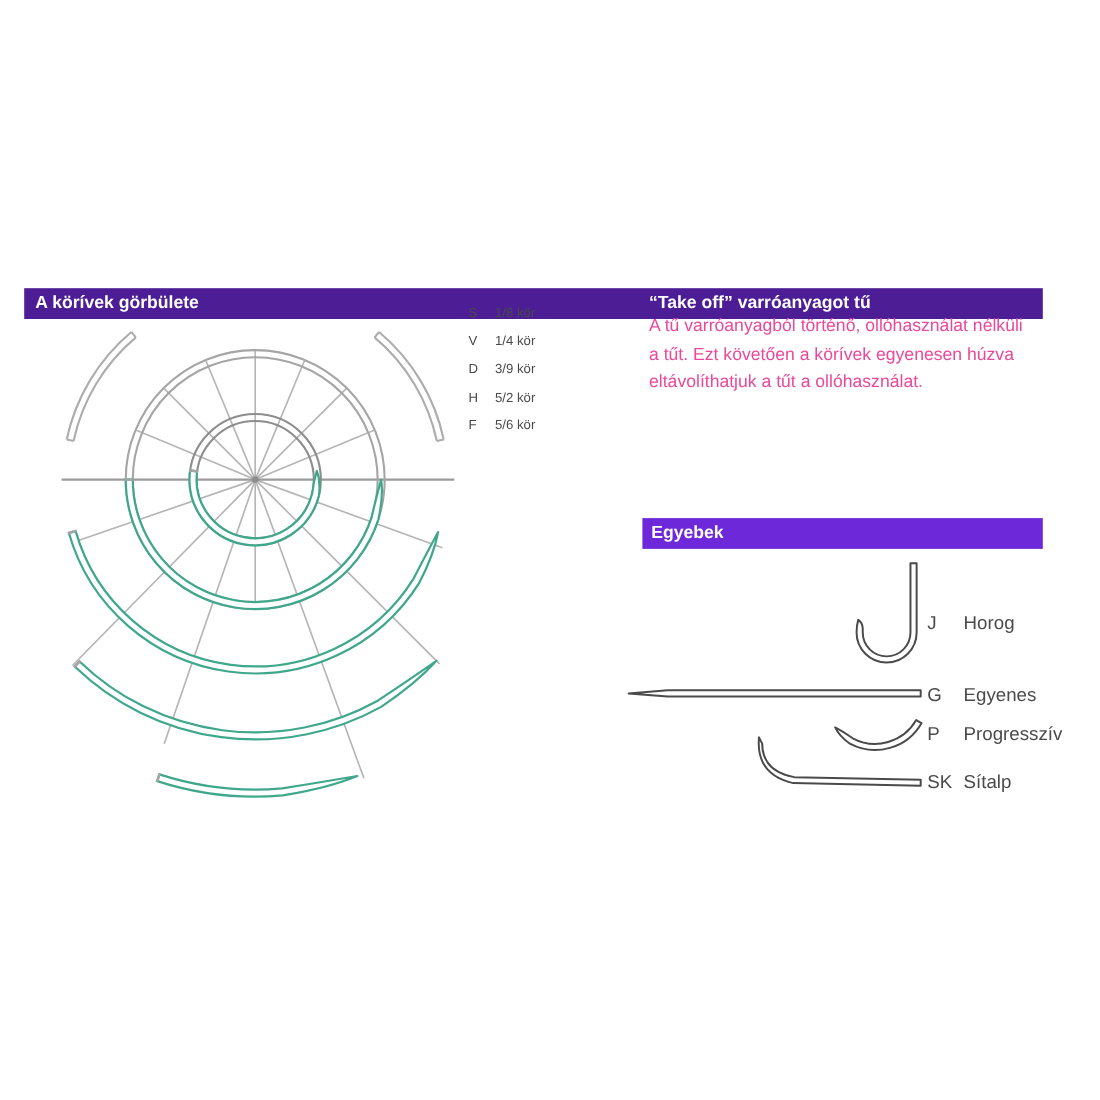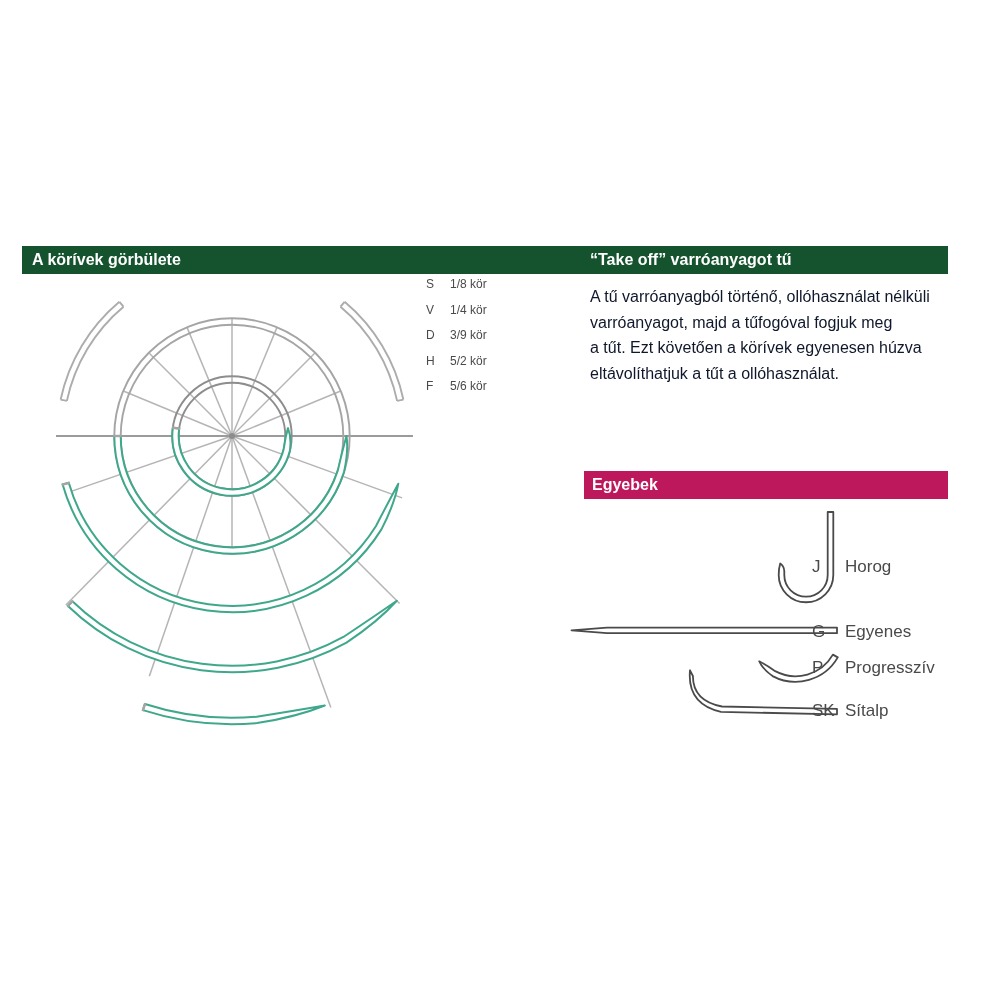--- a/index.html
+++ b/index.html
@@ -7,23 +7,23 @@
        font-family:"Liberation Sans", sans-serif;-webkit-font-smoothing:antialiased;}
   .band{position:absolute;color:#ffffff;font-weight:bold;font-size:16px;line-height:28px;height:28px;}
   #top-band{left:22px;top:246px;width:926px;}
   #top-band .left-title{position:absolute;left:10px;top:0;}
   #top-band .right-title{position:absolute;left:568px;top:0;}
   #others-band{left:584px;top:471px;width:364px;}
   #others-band .band-title{position:absolute;left:8px;top:0;}
   #legend{position:absolute;left:426px;top:272px;font-size:12px;color:#4a4a4a;}
   .legend-row{height:25.6px;line-height:25.6px;white-space:nowrap;}
   .legend-code{display:inline-block;width:24px;}
-  #takeoff-par{position:absolute;left:590px;top:284px;font-size:16px;color:#0f172a;}
+  #takeoff-par{position:absolute;left:590px;top:284px;font-size:16px;color:#ec4899;}
   .par-line{height:25.6px;line-height:25.6px;white-space:nowrap;}
-  .oth-row{position:absolute;left:812px;font-size:17px;color:#4a4a4a;line-height:20px;white-space:nowrap;}
+  .oth-row{position:absolute;left:843px;font-size:17px;color:#4a4a4a;line-height:20px;white-space:nowrap;}
   .oth-code{display:inline-block;width:33px;}
   #diagram-svg{position:absolute;left:0;top:0;}
 </style>
 </head>
 <body>
 
 <svg id="diagram-svg" width="1000" height="1000" viewBox="0 0 1000 1000">
     <line x1="232" y1="436" x2="340.09" y2="391.23" stroke="#B5B5B5" stroke-width="1.5"></line>
     <line x1="232" y1="436" x2="314.73" y2="353.27" stroke="#B5B5B5" stroke-width="1.5"></line>
     <line x1="232" y1="436" x2="276.77" y2="327.91" stroke="#B5B5B5" stroke-width="1.5"></line>
@@ -61,41 +61,40 @@
     <path d="M 114.30 436.00 A 117.7 117.7 0 0 0 343.94 472.37 Q 348.68 451.49 346.50 436.00 Q 342.33 450.64 337.85 470.39 A 111.3 111.3 0 0 1 120.70 436.00 Z" fill="#ffffff" stroke="#3FA78B" stroke-width="2" stroke-linejoin="round"></path>
     <line x1="113.30" y1="436.00" x2="121.70" y2="436.00" stroke="#A5A5A5" stroke-width="2.4"></line>
     <path d="M 172.88 427.69 A 59.7 59.7 0 0 0 289.93 450.44 Q 291.69 437.29 287.95 428.14 Q 285.29 437.15 283.72 448.89 A 53.3 53.3 0 0 1 179.22 428.58 Z" fill="#ffffff" stroke="#3FA78B" stroke-width="2" stroke-linejoin="round"></path>
     <line x1="171.89" y1="427.55" x2="180.21" y2="428.72" stroke="#A5A5A5" stroke-width="2.4"></line>
     <path d="M 827.7 512 L 827.7 575 A 21.7 21.7 0 0 1 784.3 575 L 784.3 571 Q 784 566 780.2 563.5 Q 778.8 568 778.7 575 A 27.3 27.3 0 0 0 833.3 575 L 833.3 512 Z" fill="#ffffff" stroke="#4A4A4A" stroke-width="1.8" stroke-linejoin="round" fill-rule="evenodd"></path>
     <path d="M 837 627.6 L 607 627.6 L 571.5 630.4 L 607 633.2 L 837 633.2 Z" fill="#ffffff" stroke="#4A4A4A" stroke-width="1.8" stroke-linejoin="round"></path>
     <path d="M 837.76 657.40 A 48.8 48.8 0 0 1 772.59 676.09 Q 762.90 669.31 759.25 661.32 Q 766.64 665.14 775.22 671.14 A 43.2 43.2 0 0 0 832.91 654.60 Z" fill="#ffffff" stroke="#4A4A4A" stroke-width="1.8" stroke-linejoin="round"></path>
     <path d="M 690 670.3 Q 686.9 704 721 711.9 L 837 714.3 L 837 708.9 L 722 706.5 Q 692.9 701 692.9 676 Z" fill="#ffffff" stroke="#4A4A4A" stroke-width="1.8" stroke-linejoin="round"></path>
   </svg>
 
-<div class="band" id="top-band" style="background: #14532d;">
+<div class="band" id="top-band" style="background: #4c1d95; margin-top: 16px;">
   <span class="left-title">A körívek görbülete</span>
   <span class="right-title">“Take off” varróanyagot tű</span>
 </div>
 
 <div id="legend">
     <div class="legend-row"><span class="legend-code">S</span><span>1/8 kör</span></div>
     <div class="legend-row"><span class="legend-code">V</span><span>1/4 kör</span></div>
     <div class="legend-row"><span class="legend-code">D</span><span>3/9 kör</span></div>
     <div class="legend-row"><span class="legend-code">H</span><span>5/2 kör</span></div>
     <div class="legend-row"><span class="legend-code">F</span><span>5/6 kör</span></div>
   </div>
 
 <div id="takeoff-par">
     <div class="par-line">A tű varróanyagból történő, ollóhasználat nélküli</div>
-    <div class="par-line">varróanyagot, majd a tűfogóval fogjuk meg</div>
     <div class="par-line">a tűt. Ezt követően a körívek egyenesen húzva</div>
     <div class="par-line">eltávolíthatjuk a tűt a ollóhasználat.</div>
   </div>
 
-<div class="band" id="others-band" style="background: #be185d;">
+<div class="band" id="others-band" style="background: #6d28d9;">
   <span class="band-title">Egyebek</span>
 </div>
 
 <div id="others-labels">
     <div class="oth-row" style="top: 557px;"><span class="oth-code">J</span><span>Horog</span></div>
     <div class="oth-row" style="top: 622px;"><span class="oth-code">G</span><span>Egyenes</span></div>
     <div class="oth-row" style="top: 658px;"><span class="oth-code">P</span><span>Progresszív</span></div>
     <div class="oth-row" style="top: 701px;"><span class="oth-code">SK</span><span>Sítalp</span></div>
   </div>
 

